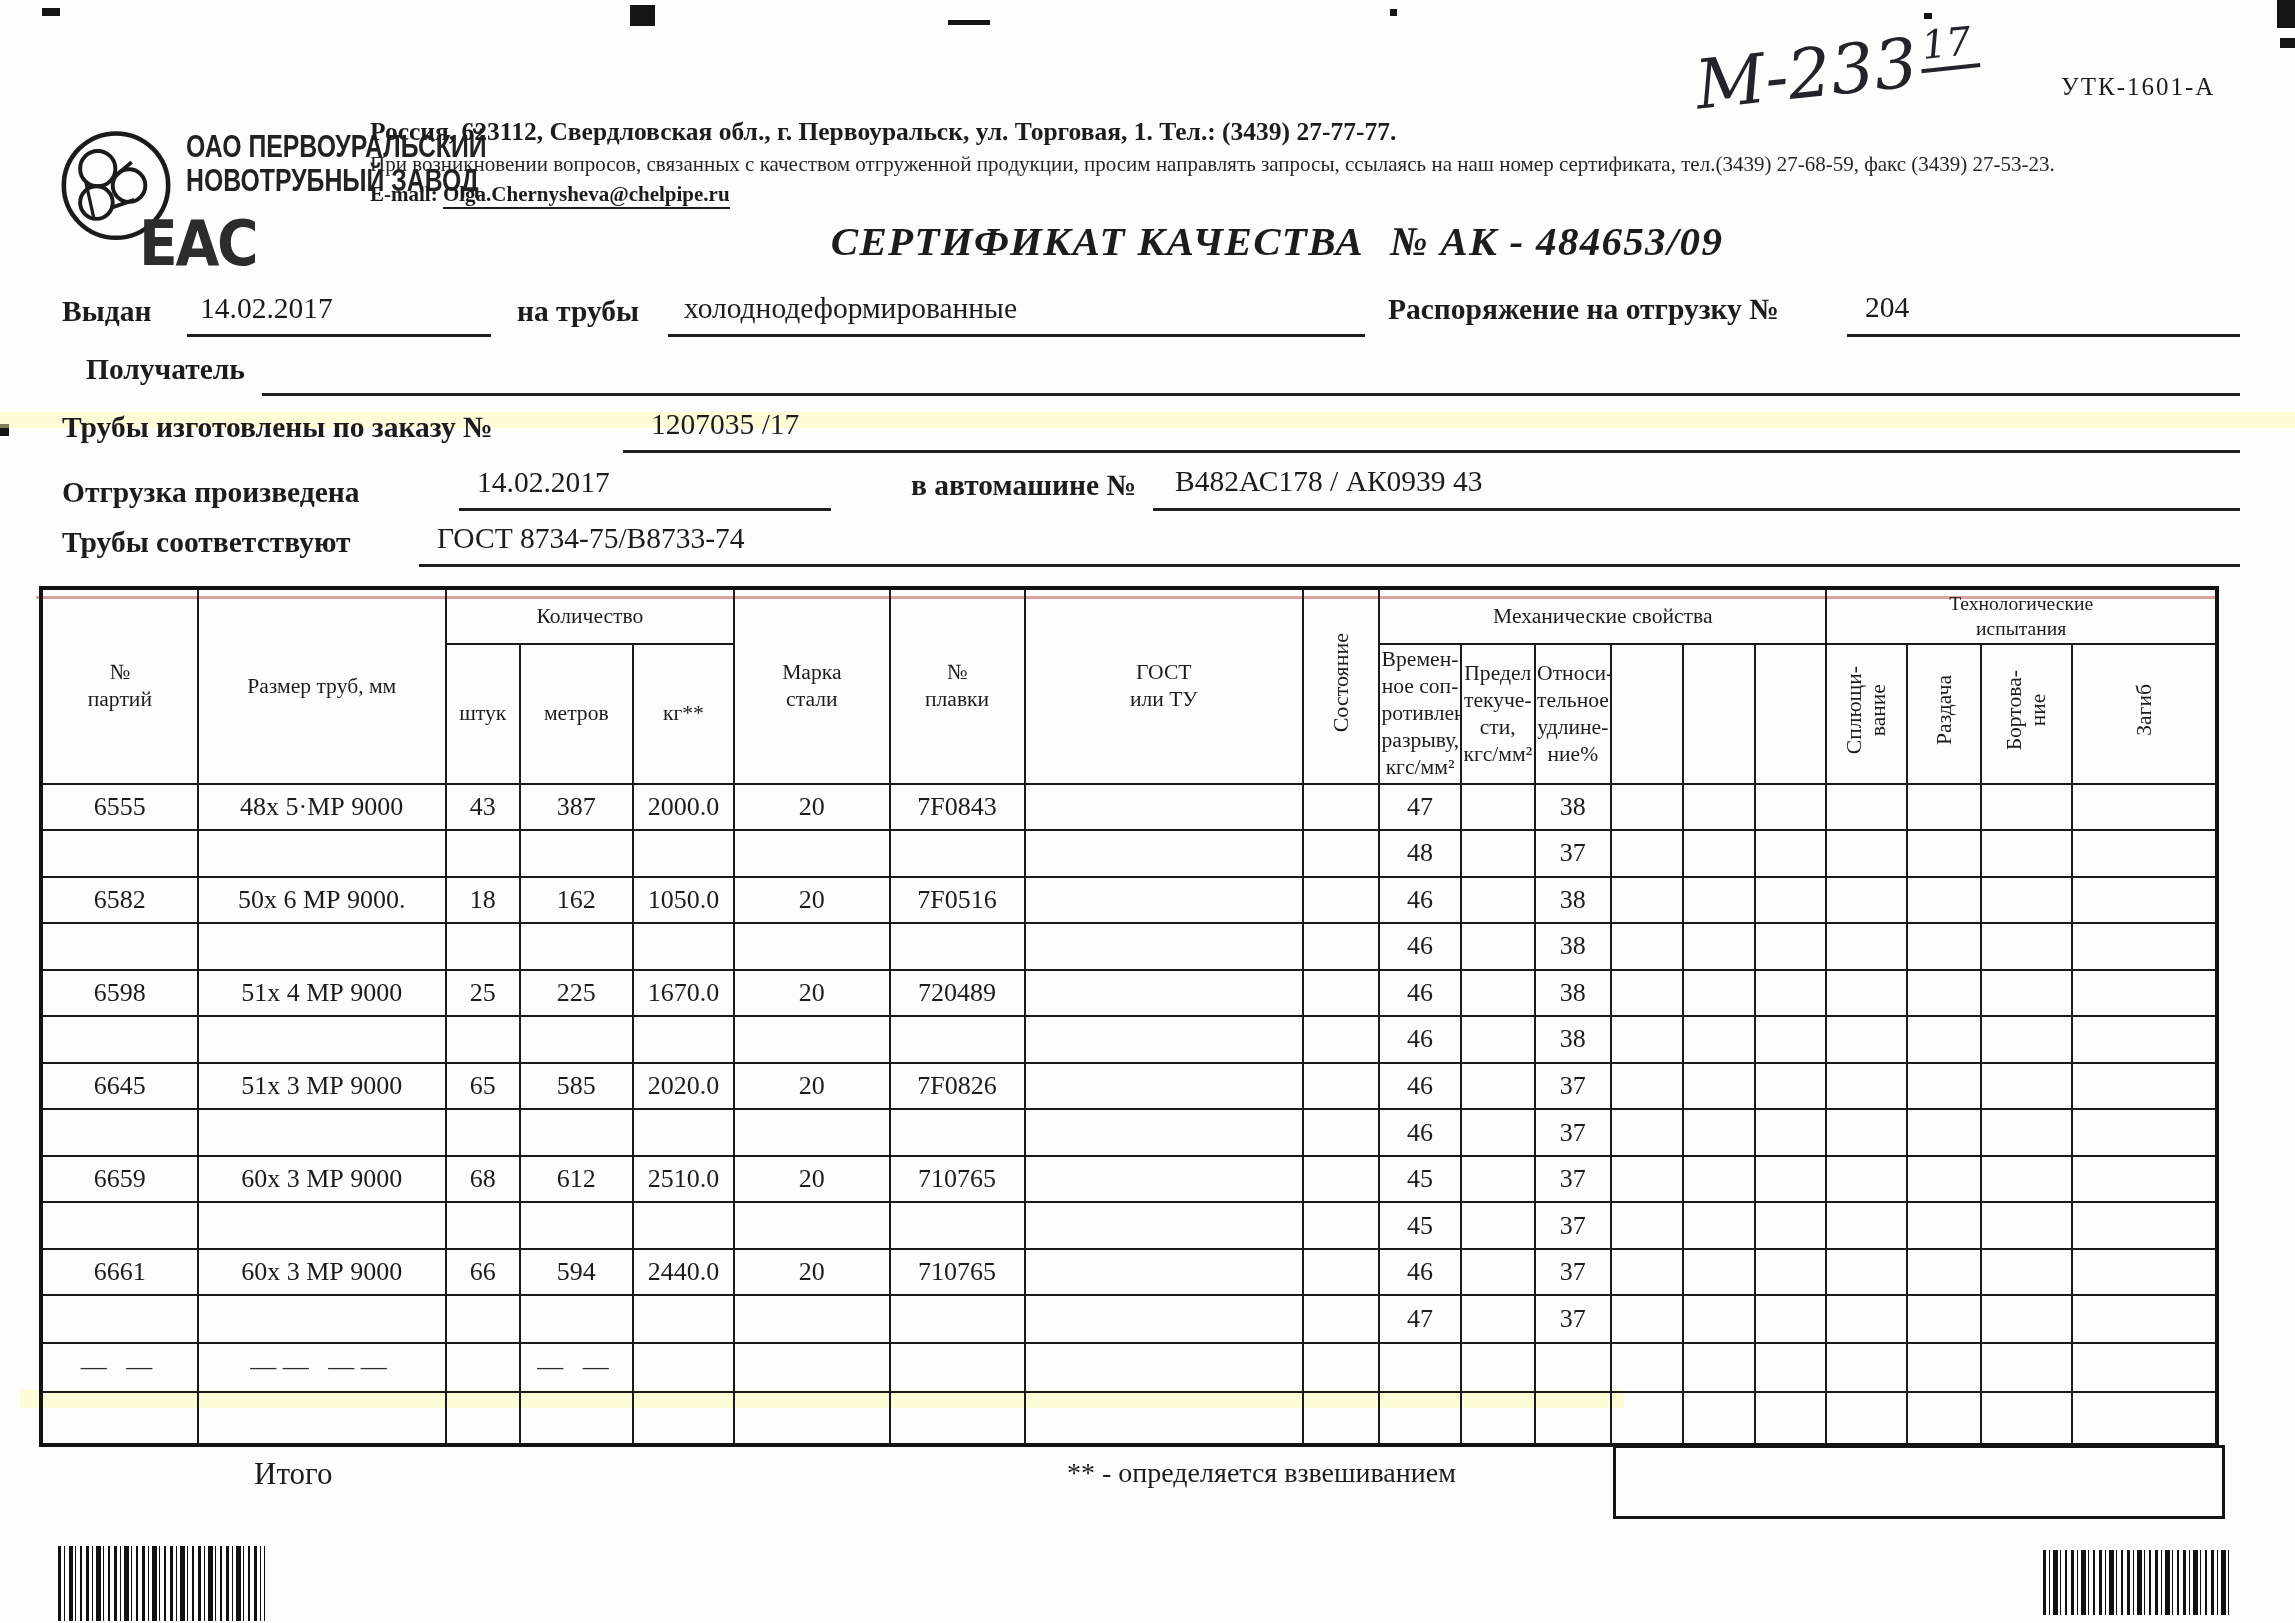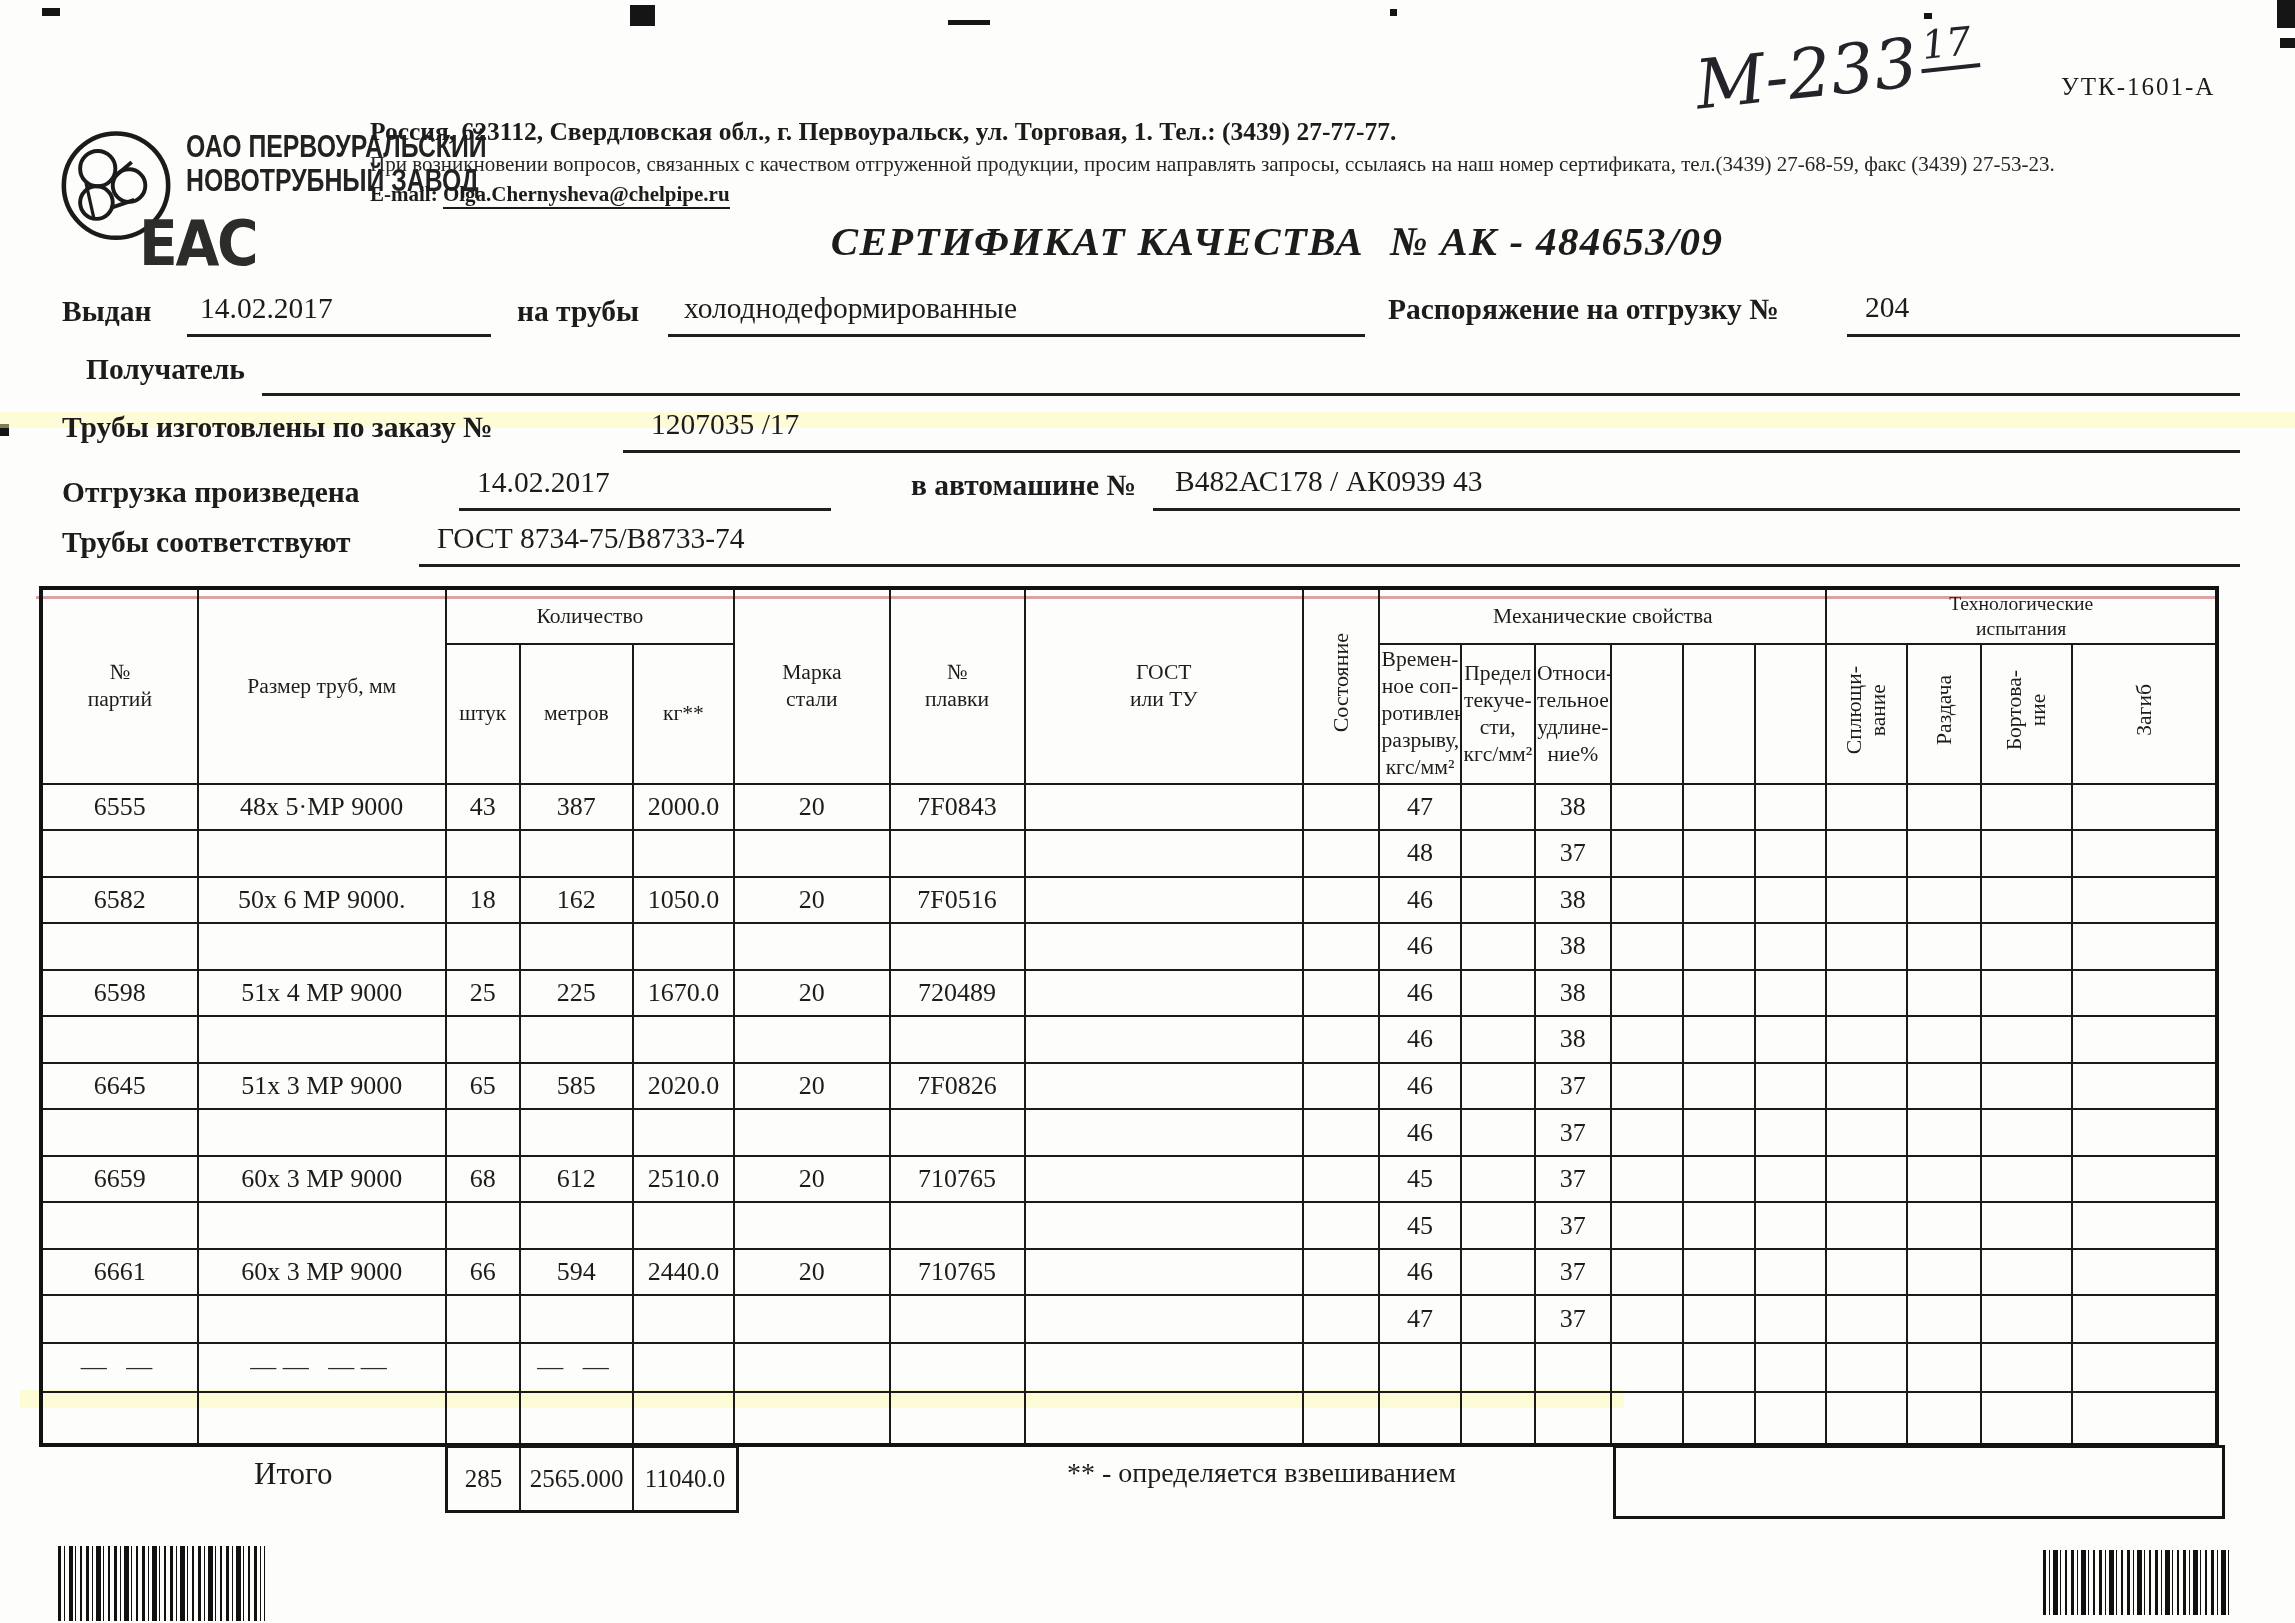--- a/index.html
+++ b/index.html
@@ -502,25 +502,20 @@
           <td></td>
           <td></td>
           <td></td>
           <td></td>
           <td></td>
         </tr>
       </tbody>
   </table>
 
   <div class="totlabel">Итого</div>
-  <div class="totbox">
-    <div class="c c1">285</div>
-    <div class="c c2">2565.000</div>
-    <div class="c c3">11040.0</div>
-  </div>
   <div class="footnote">** - определяется взвешиванием</div>
   <div class="stampbox"></div>
 
   <div class="barcode bc-left"></div>
   <div class="barcode bc-right"></div>
 
 </div>
 
 
 </body></html>

